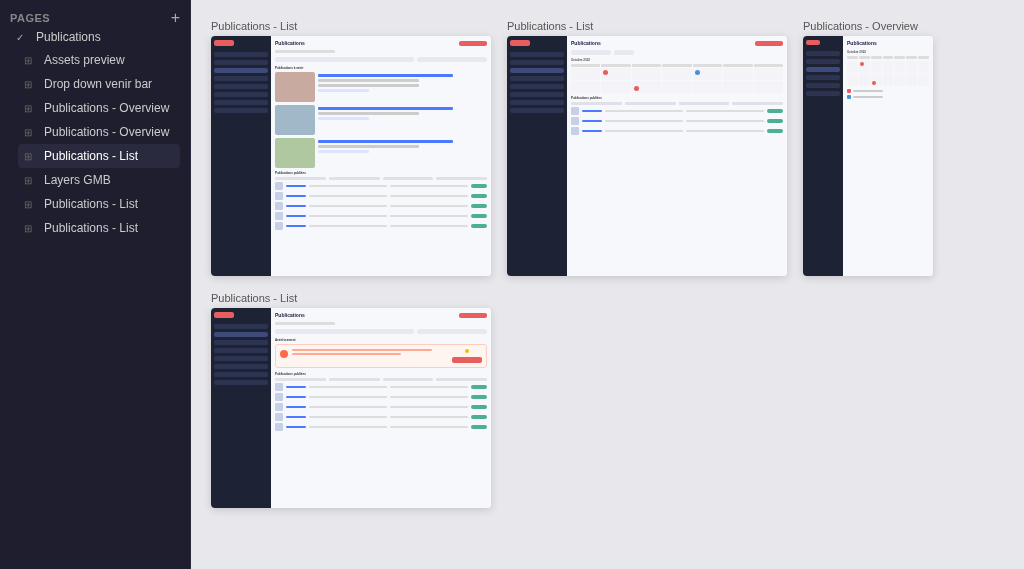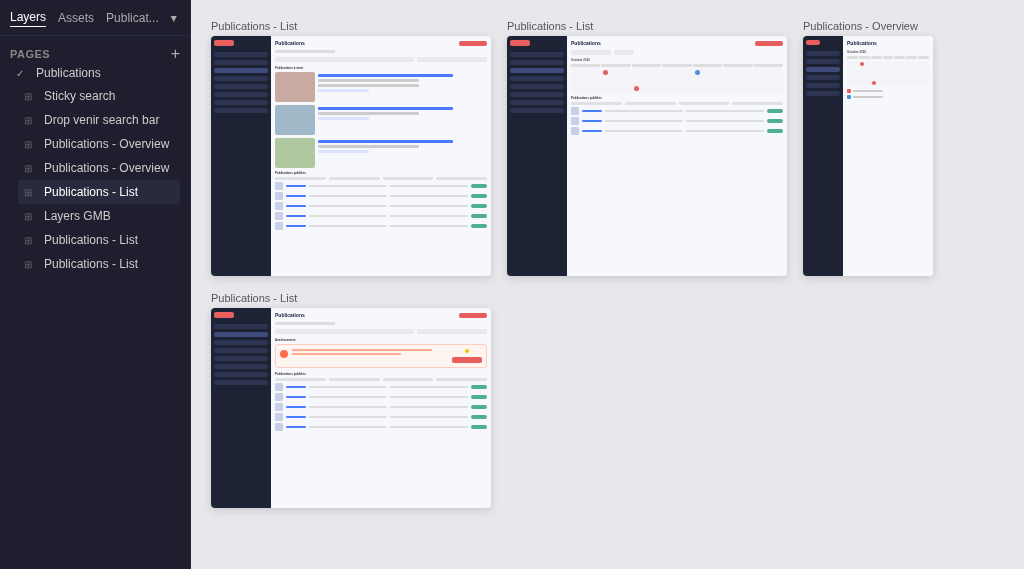--- a/index.html
+++ b/index.html
@@ -361,50 +361,42 @@
       border-radius: 2px;
       margin-top: 2px;
       align-self: center;
     }
   </style>
 </head>
 <body>
 
 <aside class="sidebar">
 
-  <div class="sidebar-header">
-    <div class="sidebar-header-tabs">
-      <span class="sidebar-tab active">Layers</span>
-      <span class="sidebar-tab">Assets</span>
-      <span class="sidebar-tab">Publicat...</span>
-      <span class="sidebar-tab-more">▾</span>
-    </div>
-  </div>
 
   <div class="pages-section">
     <div class="pages-header">
       <span class="pages-title">PAGES</span>
       <span class="pages-add">+</span>
     </div>
 
     <div class="pages-list">
 
       <div class="page-divider">
         <span class="check-icon">✓</span>
         <span>Publications</span>
       </div>
 
       <div class="page-group-items">
         <div class="page-item">
           <span class="icon">⊞</span>
-          <span>Sticky search</span>
+          <span>Assets preview</span>
         </div>
         <div class="page-item">
           <span class="icon">⊞</span>
-          <span>Drop venir search bar</span>
+          <span>Drop down venir bar</span>
         </div>
         <div class="page-item">
           <span class="icon">⊞</span>
           <span>Publications - Overview</span>
         </div>
         <div class="page-item">
           <span class="icon">⊞</span>
           <span>Publications - Overview</span>
         </div>
         <div class="page-item active">

